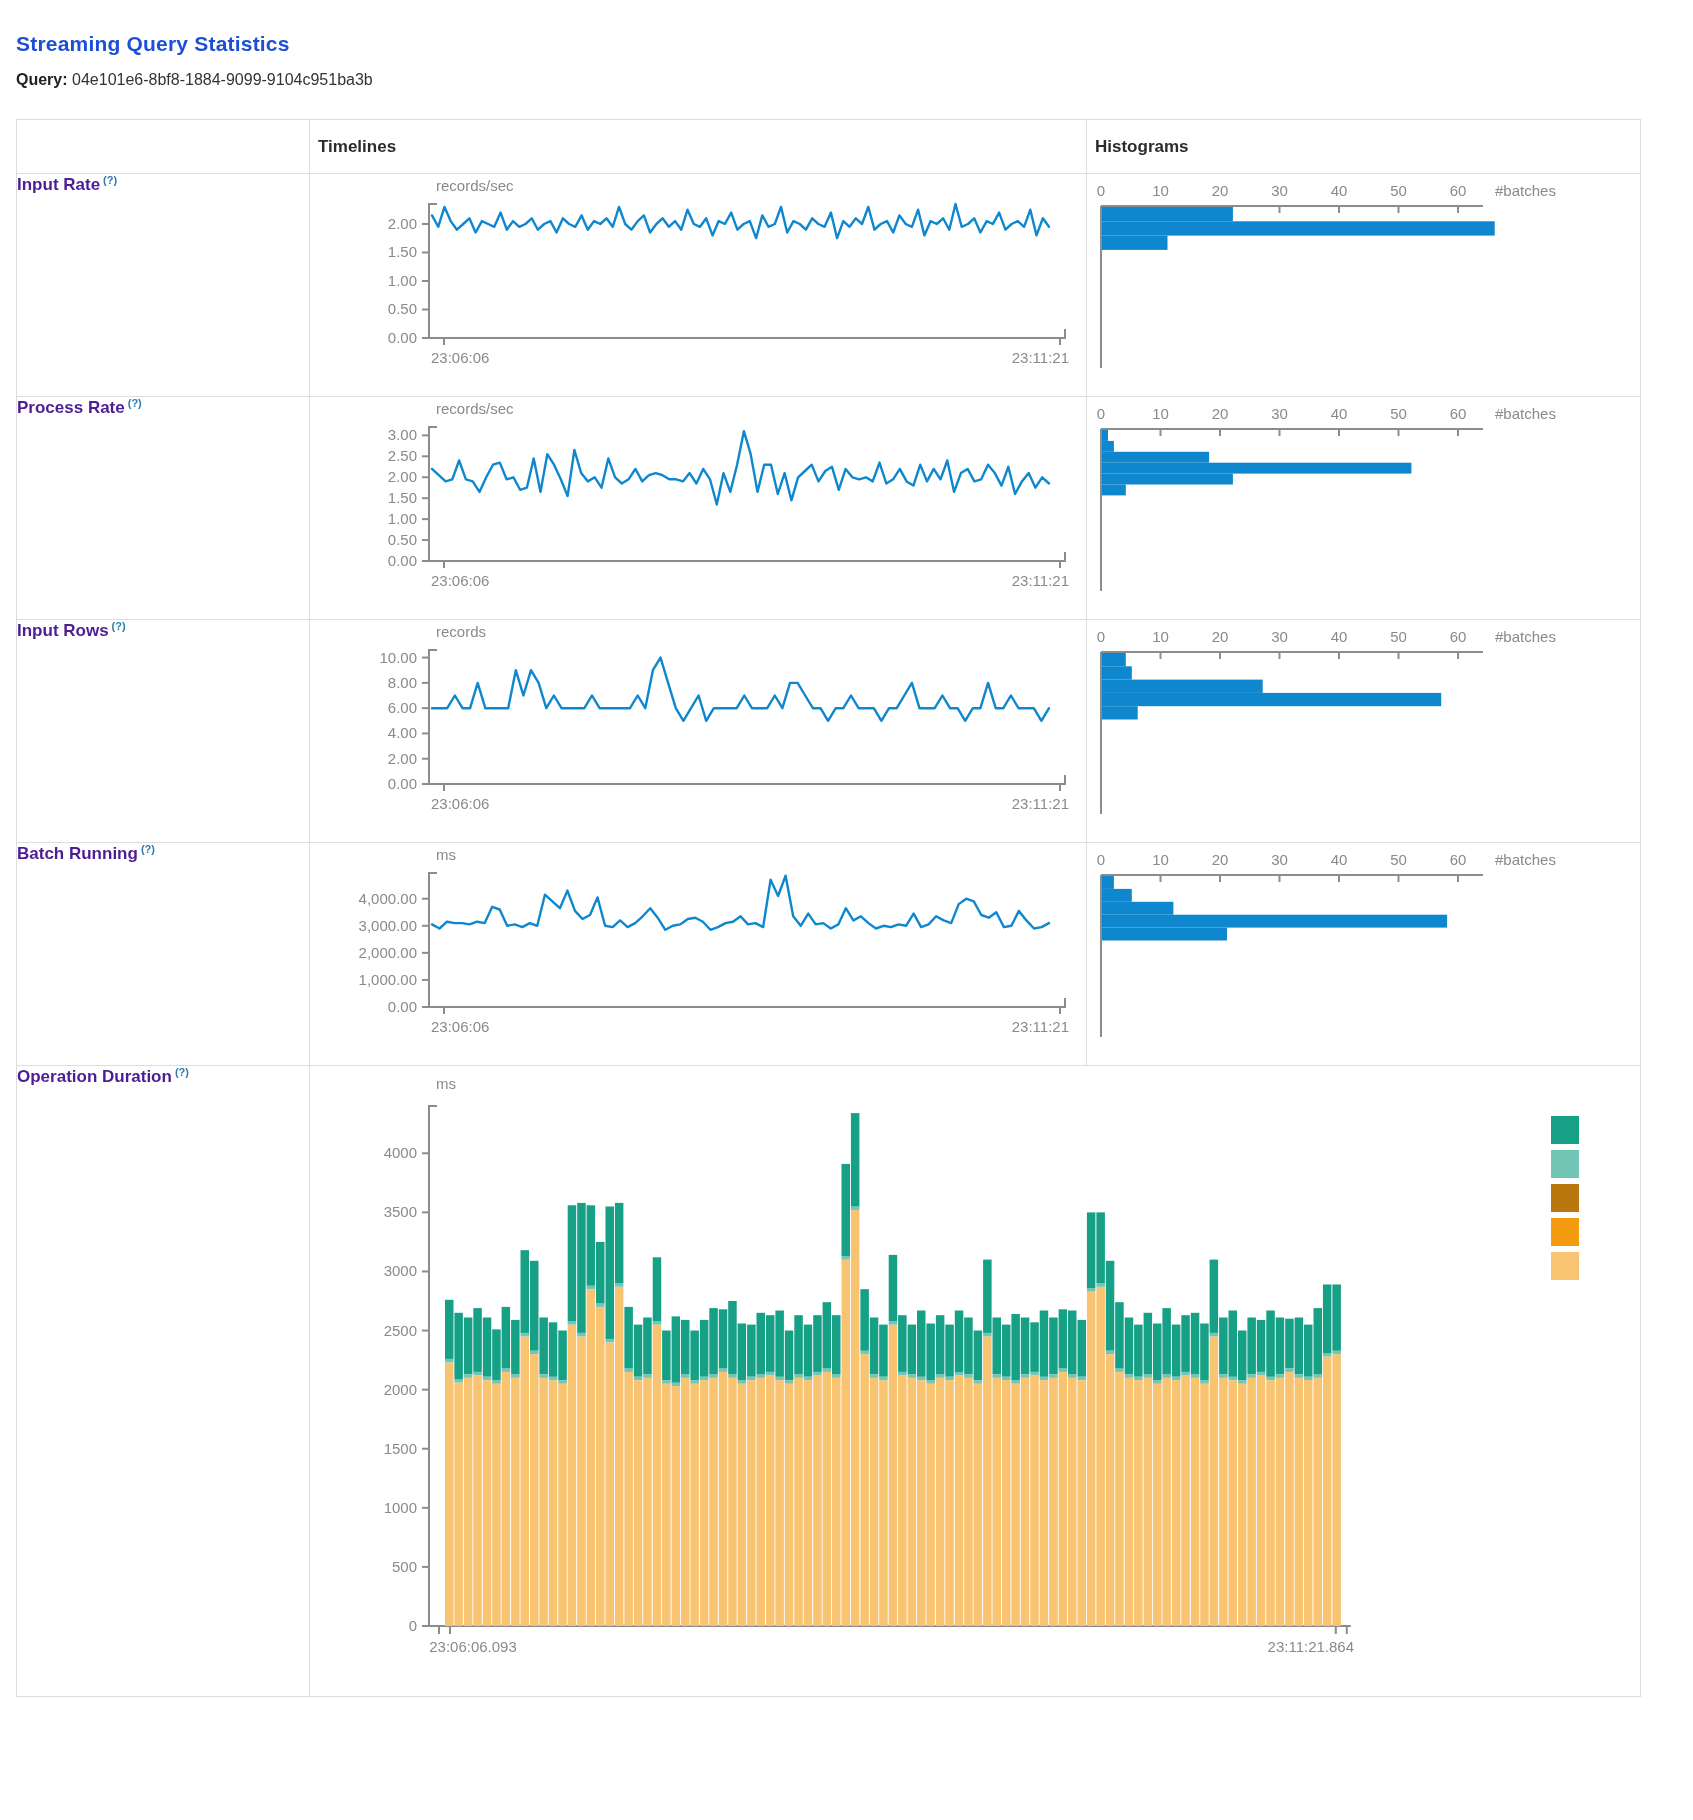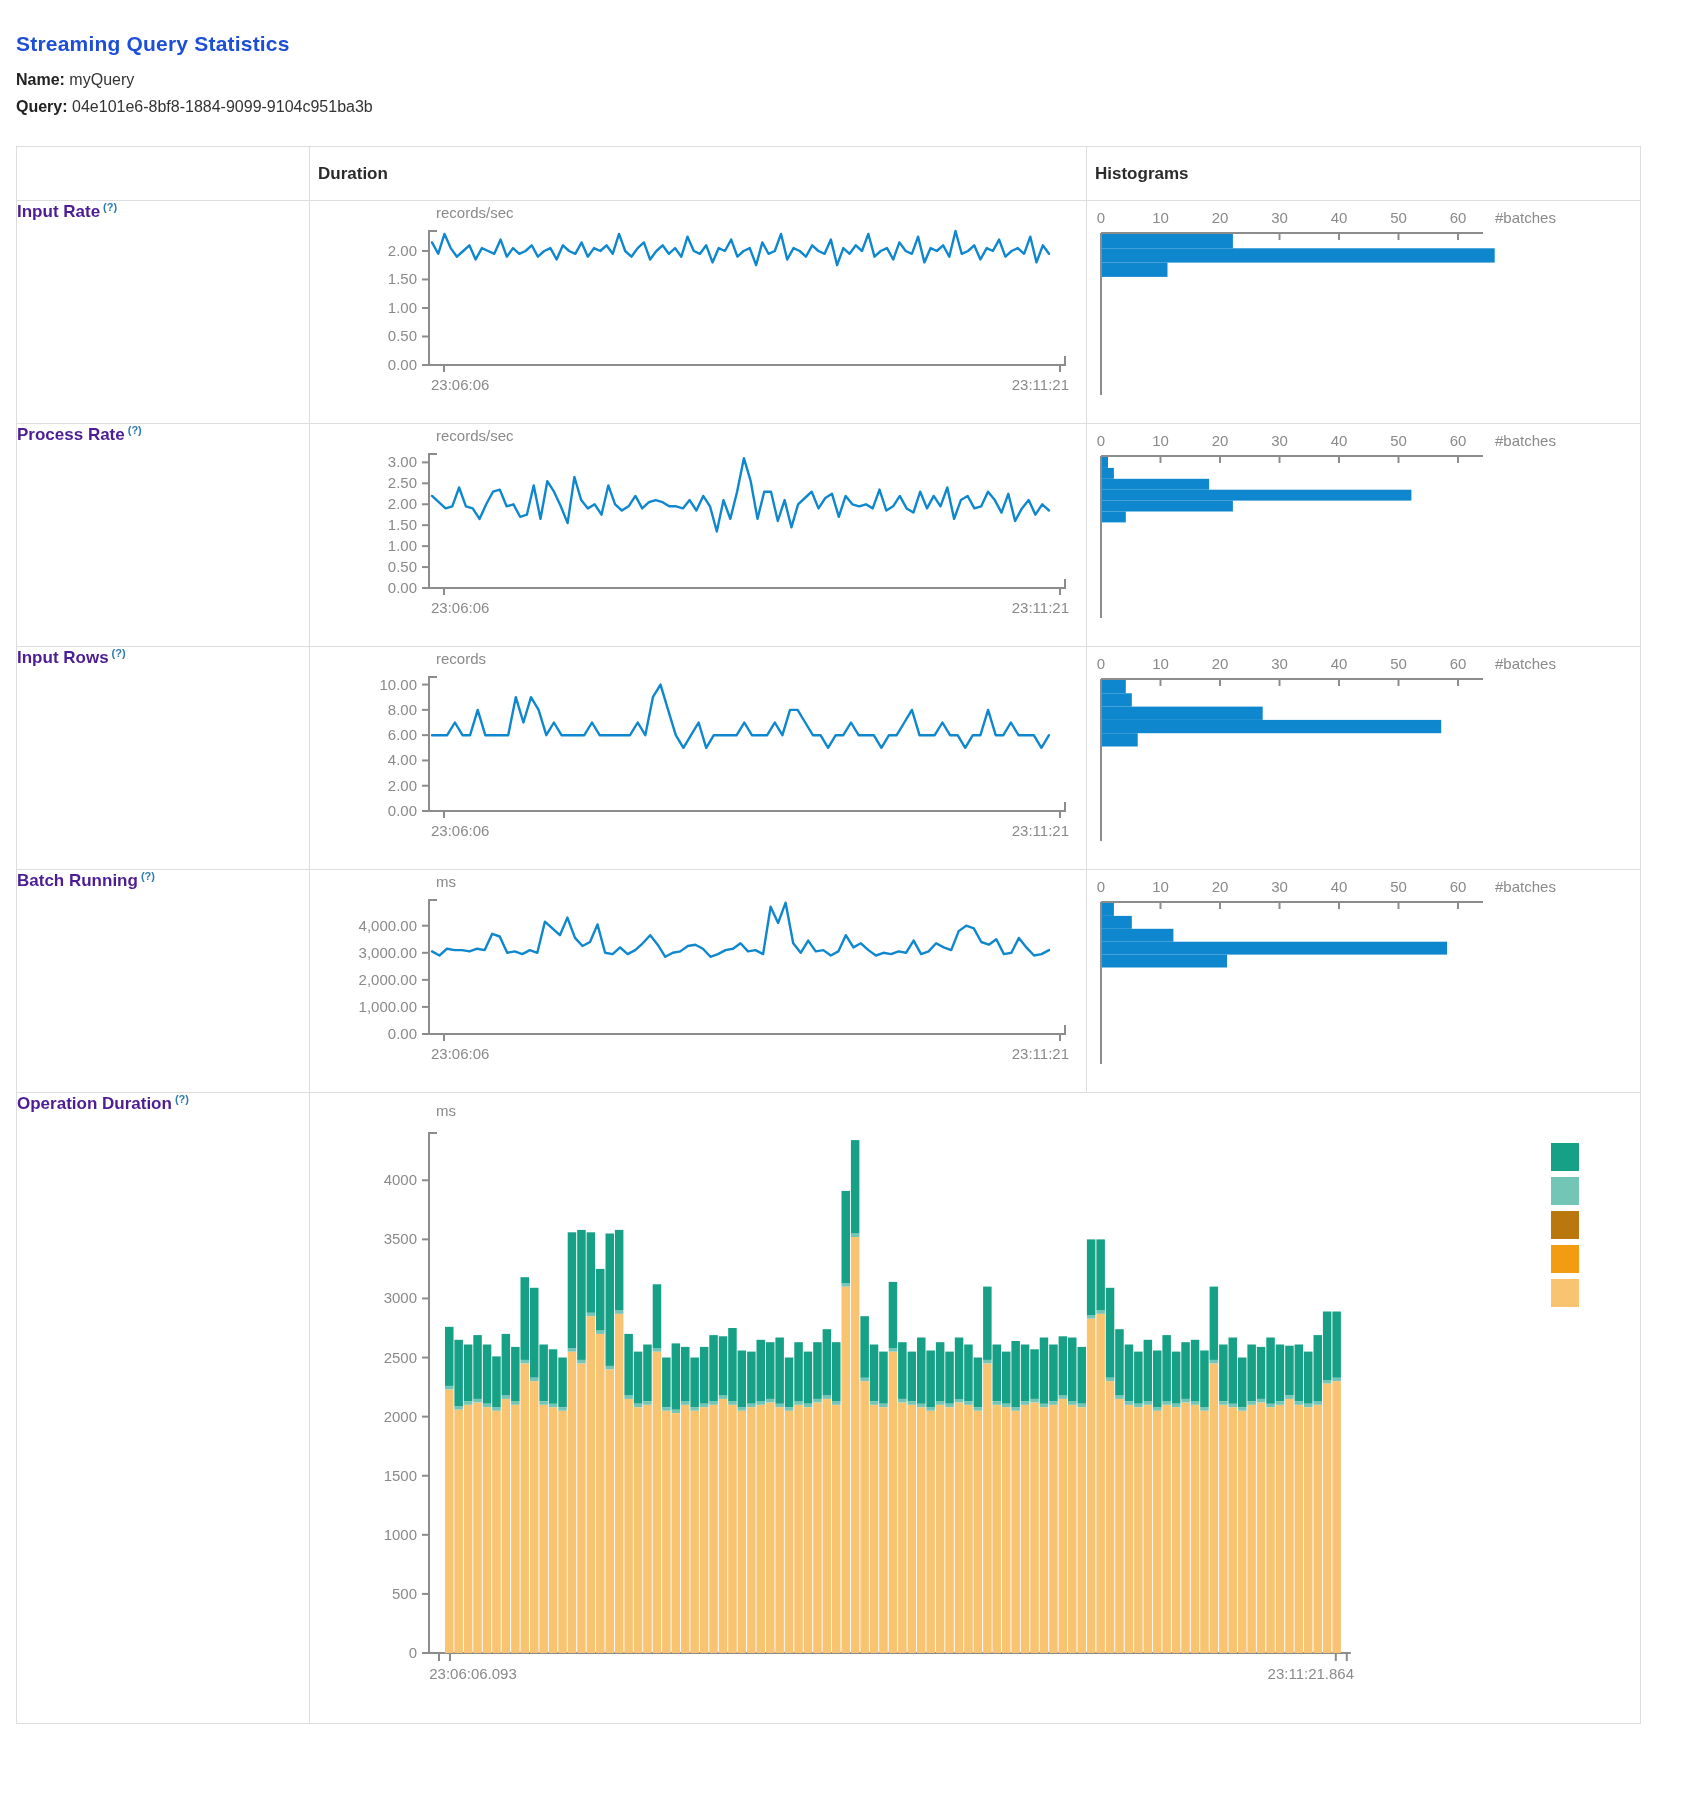--- a/index.html
+++ b/index.html
@@ -28,29 +28,28 @@
     stroke-linejoin:round;stroke-linecap:round;}
 </style>
 </head>
 <body>
 
 <div class="wrap">
   <h1>Streaming Query Statistics</h1>
 
 
   <div class="meta">
-    <div><b>Name:</b> <span>myQuery</span></div>
     <div><b>Query:</b> <span>04e101e6-8bf8-1884-9099-9104c951ba3b</span></div>
   </div>
 
   <table class="stats">
     <thead>
       <tr>
         <th class="label-col"></th>
-        <th class="tl-col">Duration</th>
+        <th class="tl-col">Timelines</th>
         <th class="hg-col">Histograms</th>
       </tr>
     </thead>
     <tbody>
       <tr>
         <td class="label-col"><span class="rowlabel">Input Rate</span><sup class="help">(?)</sup></td>
         <td>
             <svg width="760" height="222">
               <text x="126" y="17" text-anchor="start" class="unit">records/sec</text>
               <line x1="112" y1="164" x2="119" y2="164" class="ax"></line>

